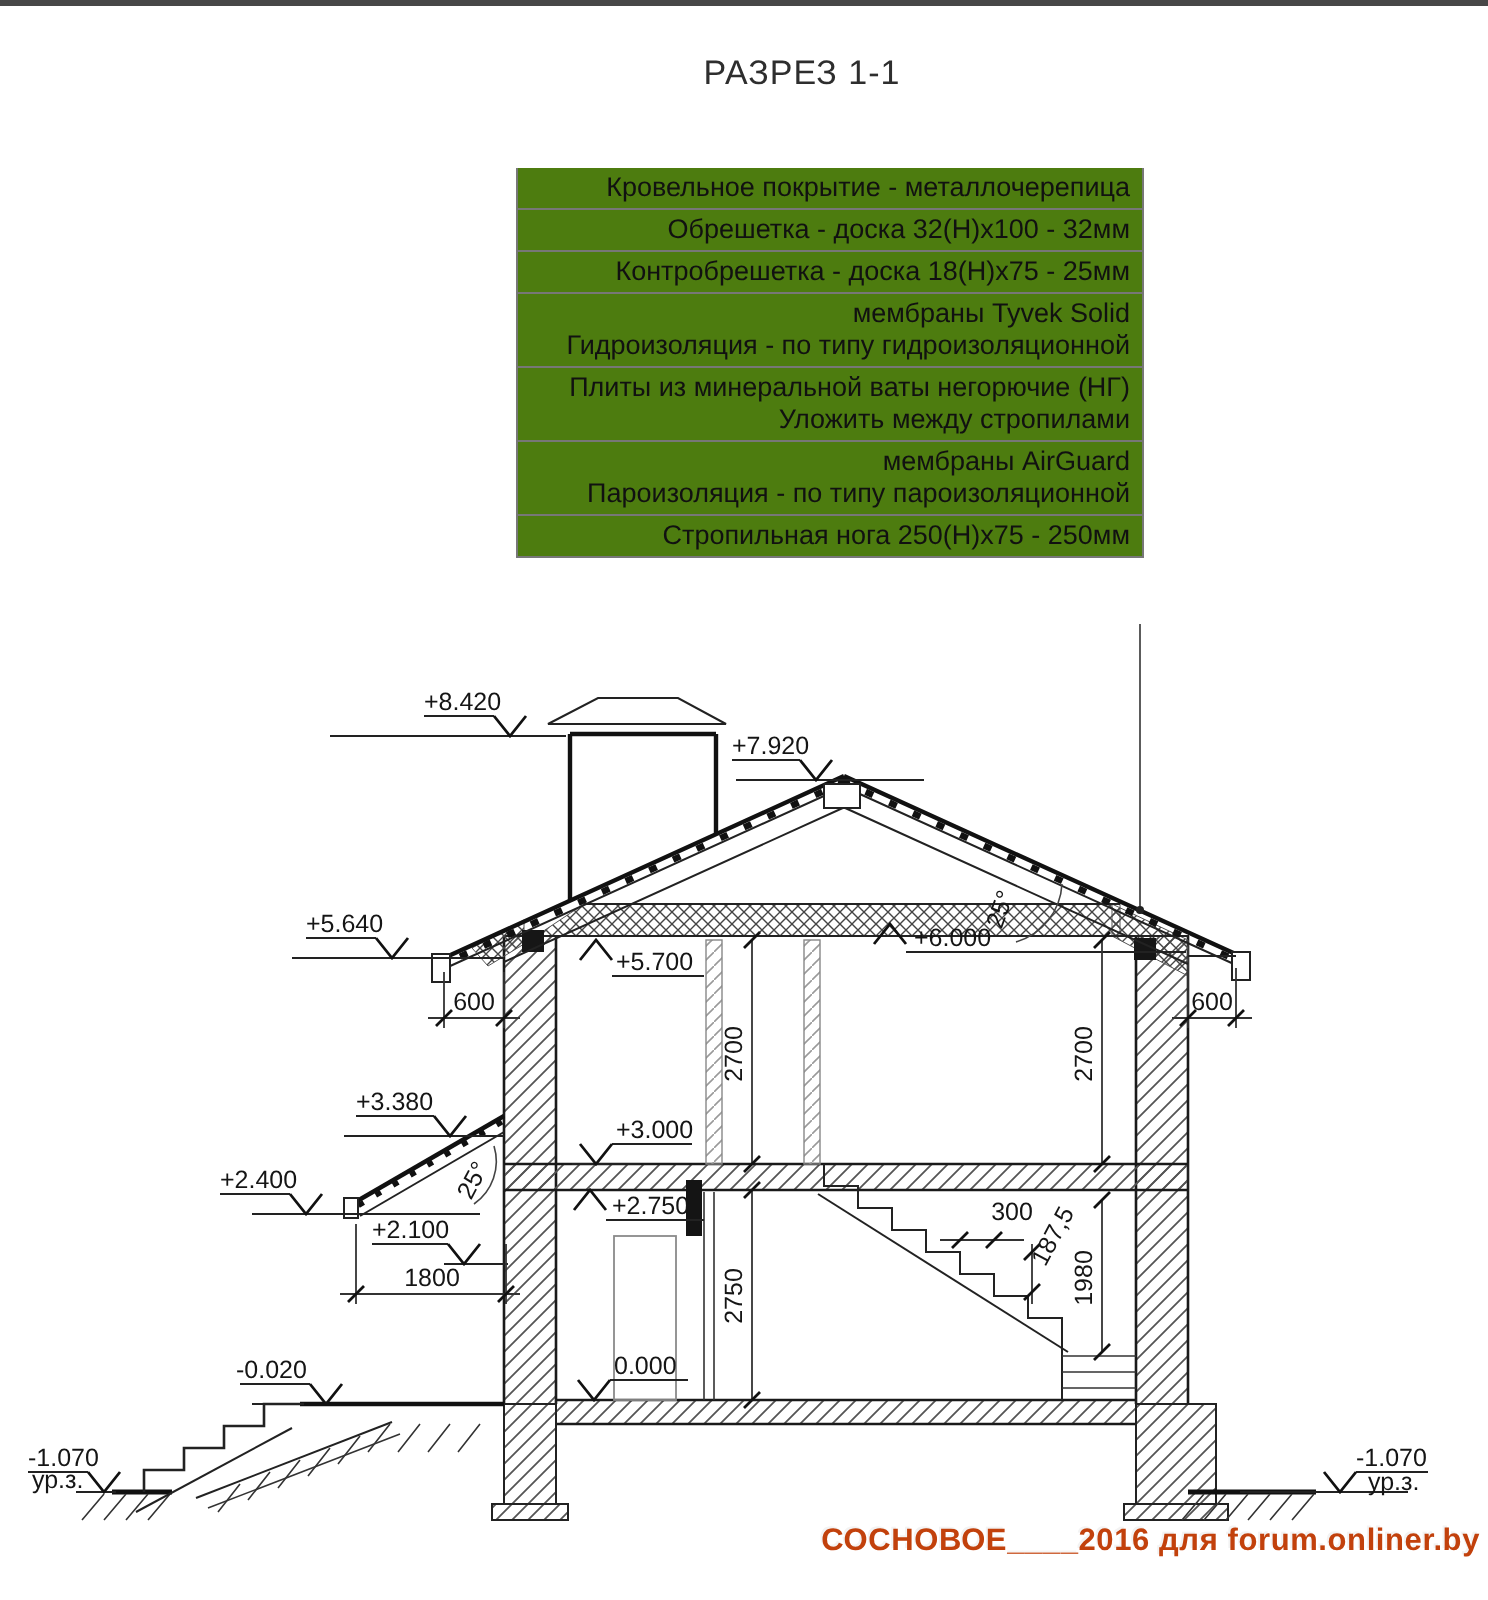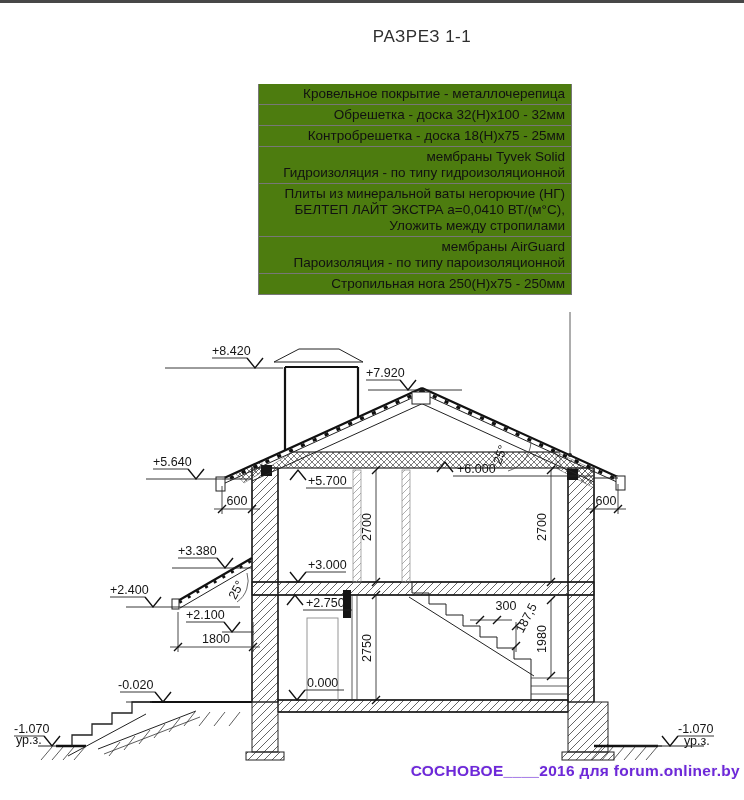--- a/index.html
+++ b/index.html
@@ -1,26 +1,26 @@
 <!DOCTYPE html>
 <html><head>
 <meta charset="utf-8">
 <style>
   html,body{margin:0;padding:0;background:#fff;}
   #stage{position:relative;width:744px;height:800px;background:#fff;overflow:hidden;
          font-family:"Liberation Sans",sans-serif;}
   .topline{position:absolute;top:0;left:0;width:744px;height:3px;background:#474747;}
-  .title{position:absolute;left:102px;top:27px;width:640px;text-align:center;
+  .title{position:absolute;left:81px;top:27px;width:640px;text-align:center;
          font-size:17px;color:#2e2e2e;letter-spacing:.5px;}
   .legend{position:absolute;left:258px;top:84px;width:312px;background:#4d7c0f;
           border-left:1px solid #777;border-right:1px solid #777;}
   .lrow{border-bottom:1px solid #777;padding:2px 6px 2px 2px;text-align:right;
         font-size:13.5px;line-height:16px;color:#111;}
   .watermark{position:absolute;right:4px;top:762px;font-weight:bold;font-size:15.5px;
-             color:#6d28d9;letter-spacing:.3px;
+             color:#c2410c;letter-spacing:.3px;
              text-shadow:1px 1px 0 #fff,-1px -1px 0 #f3f3f3,1px -1px 0 #fff,-1px 1px 0 #fff;}
   svg{position:absolute;left:0;top:0;}
   svg text{font:12.5px "Liberation Sans",sans-serif;fill:#151515;}
   .w08{stroke:#333;stroke-width:.8;fill:none}
   .w1{stroke:#222;stroke-width:1;fill:none}
   .w12{stroke:#1a1a1a;stroke-width:1.3;fill:none}
   .w13{stroke:#222;stroke-width:1.3;fill:none}
   .w2{stroke:#111;stroke-width:2.2;fill:none}
   .w25{stroke:#111;stroke-width:2.6;fill:none}
   .w1f{stroke:#222;stroke-width:1;fill:#fff}
@@ -267,21 +267,20 @@
     </div>
     <div class="lrow">
       <div>Контробрешетка - доска 18(Н)х75 - 25мм</div>
     </div>
     <div class="lrow">
       <div>мембраны Tyvek Solid</div>
       <div>Гидроизоляция -  по типу гидроизоляционной</div>
     </div>
     <div class="lrow">
       <div>Плиты из минеральной ваты негорючие (НГ)</div>
-      <div>БЕЛТЕП  ЛАЙТ ЭКСТРА а=0,0410 ВТ/(м°С),</div>
       <div>Уложить между стропилами</div>
     </div>
     <div class="lrow">
       <div>мембраны AirGuard</div>
       <div>Пароизоляция - по типу пароизоляционной</div>
     </div>
     <div class="lrow">
       <div>Стропильная нога 250(Н)х75 - 250мм</div>
     </div>
   </div>

